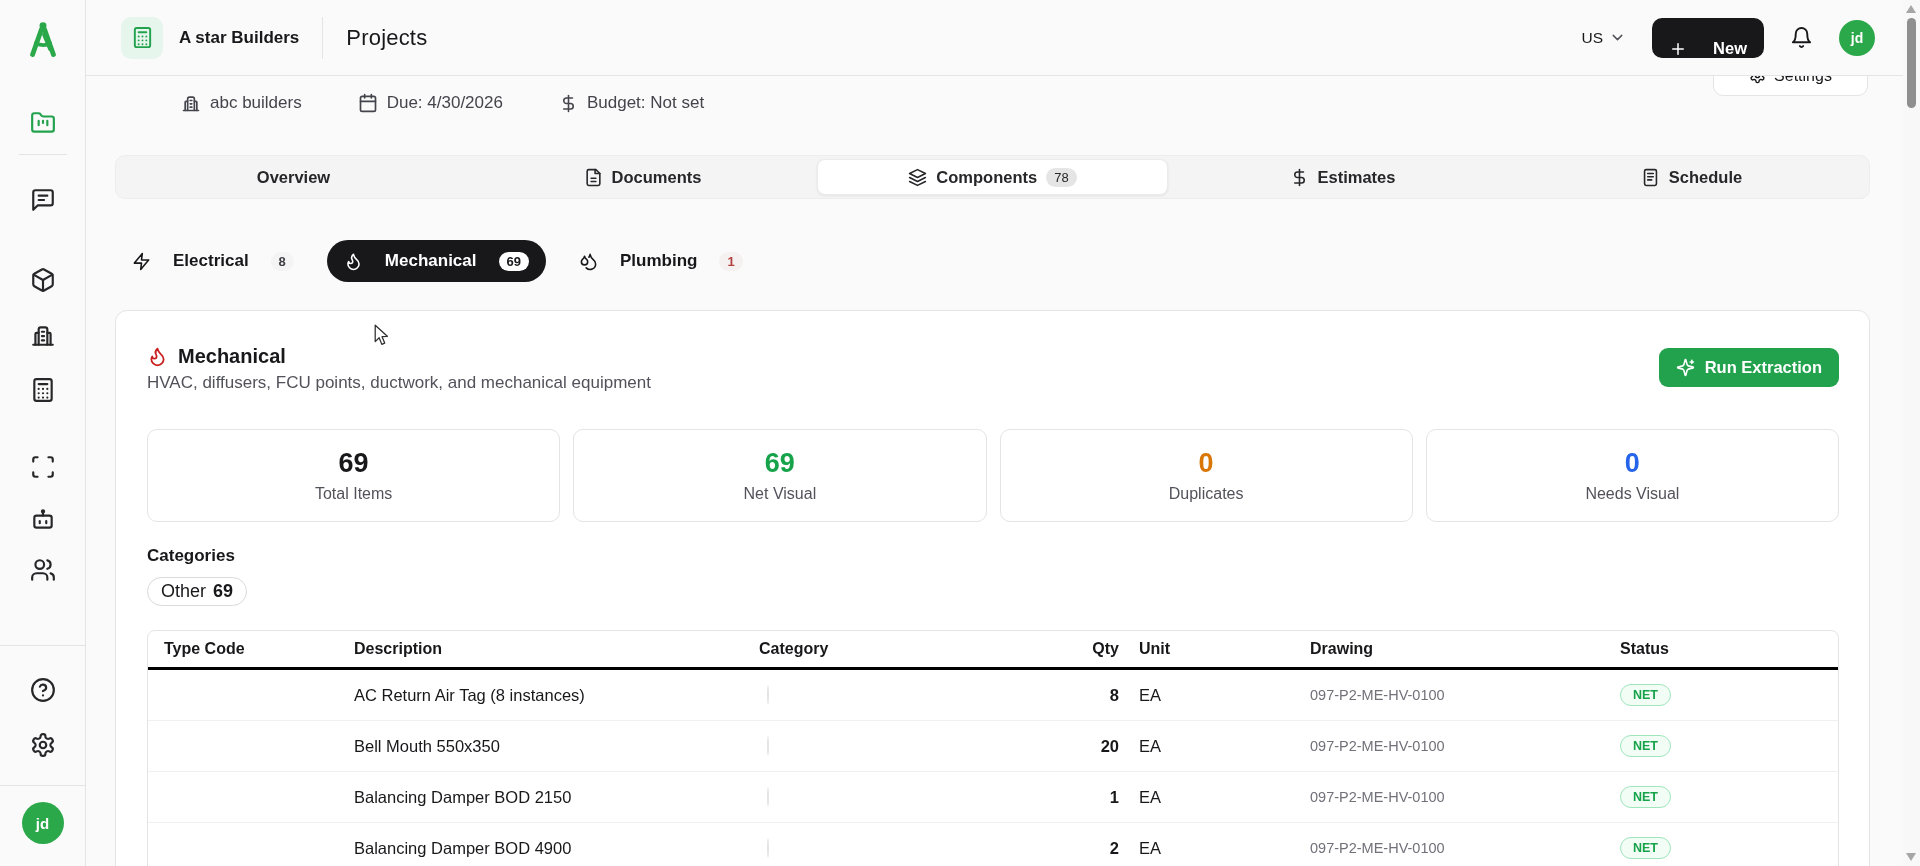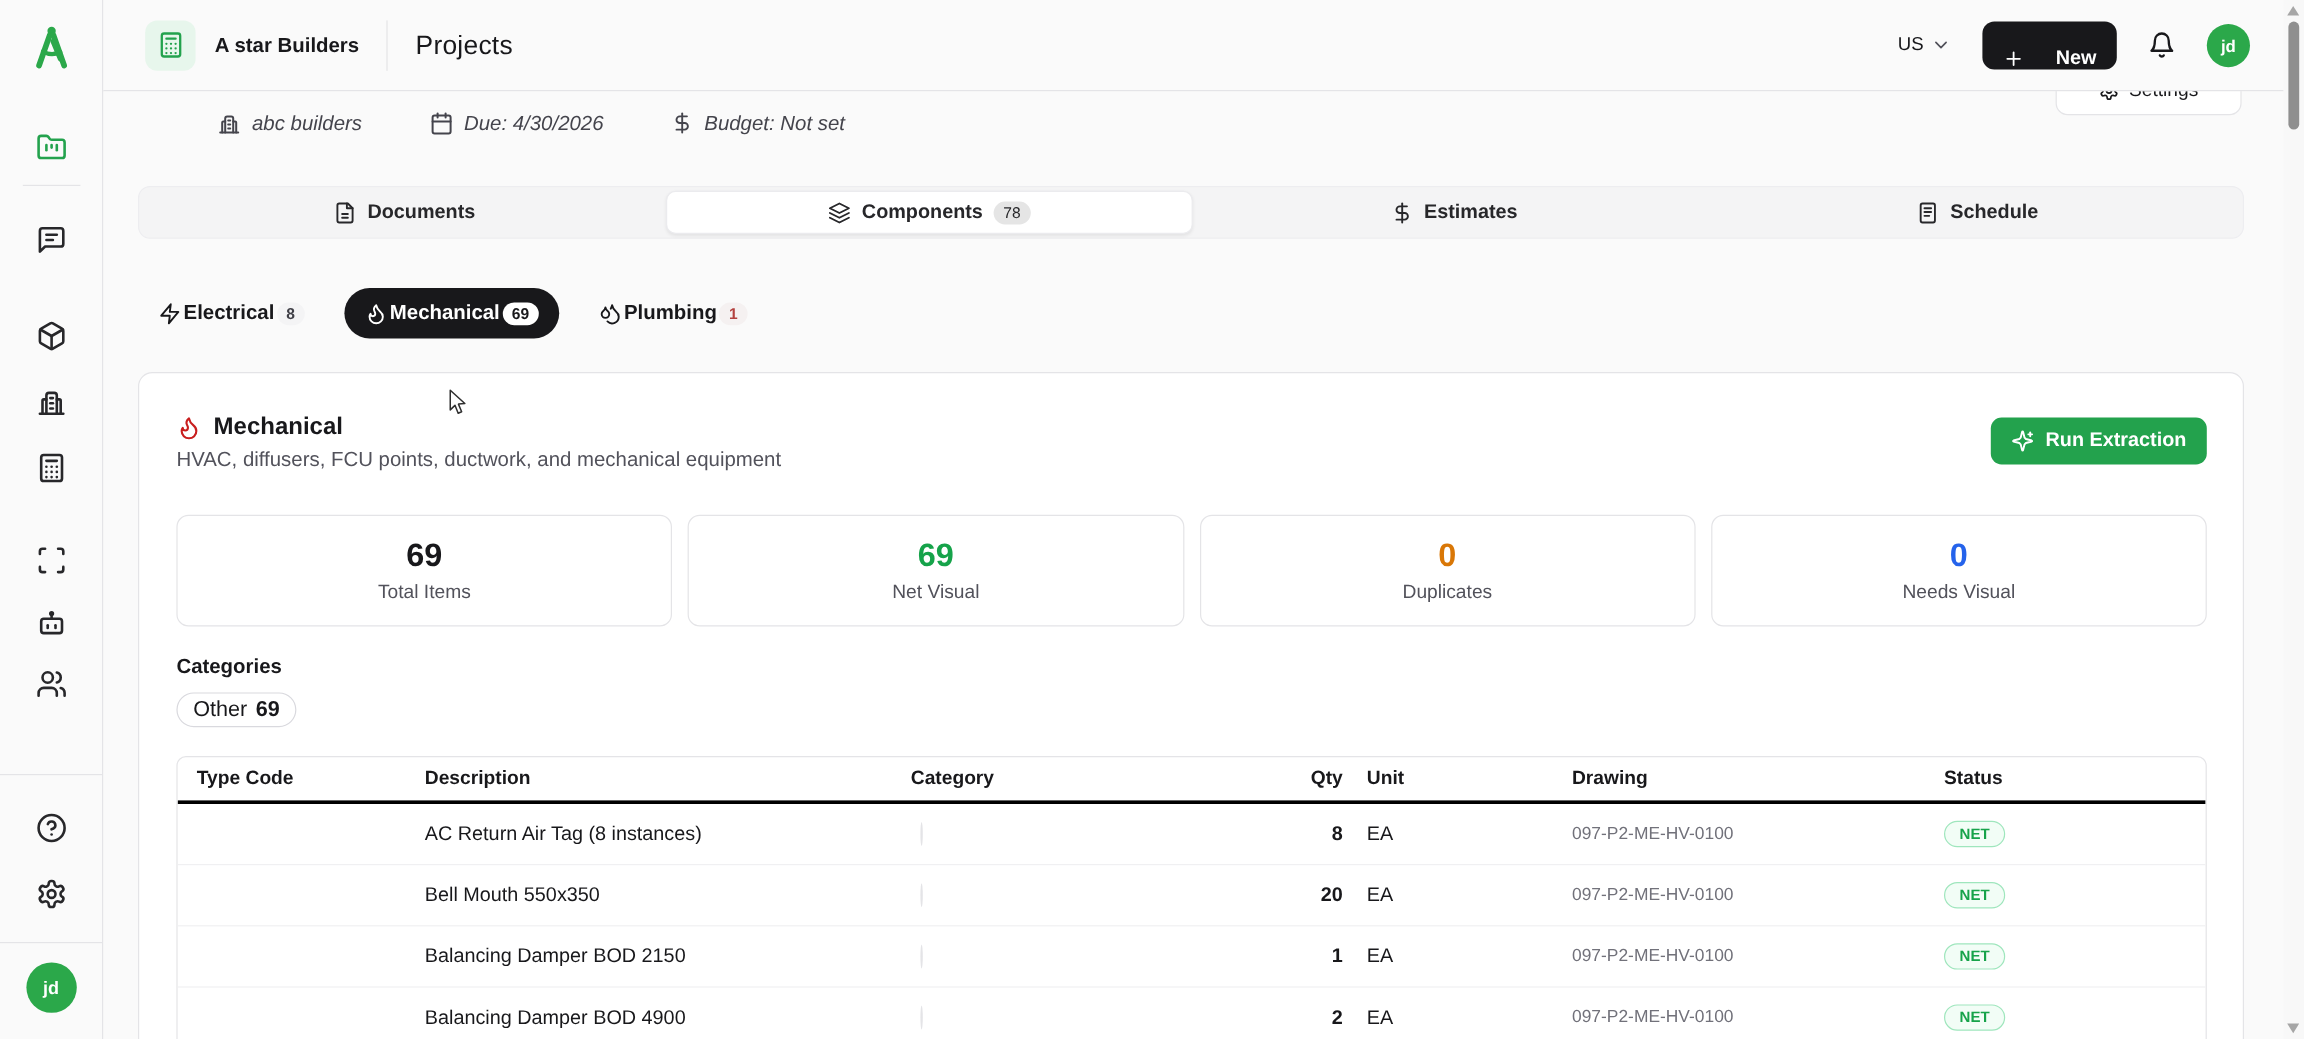--- a/index.html
+++ b/index.html
@@ -48,21 +48,21 @@
     display:flex; align-items:center; justify-content:center; font-size:14px; font-weight:bold; cursor:pointer;
   }
 
   
   .shell { position:absolute; left:86px; top:76px; width:1817px; padding:0 33px 0 29px; z-index:5; }
 
   .project-row {
     height:54px; display:flex; align-items:center; gap:56px;
     padding-left:66px; font-size:17px; color:#44444c; position:relative;
   }
-  .pr-item { display:flex; align-items:flex-start; gap:9px;font-style:italic; }
+  .pr-item { display:flex; align-items:flex-end; gap:9px; }
   .settings-btn {
     position:absolute; top:-21px; left:1598px; width:155px; height:41px;
     background:#fff; border:1px solid #e4e4e7; border-radius:10px;
     display:flex; align-items:center; justify-content:center; gap:8px;
     font-size:16px; color:#18181b; cursor:pointer; z-index:1;
   }
 
   
   .tabs-bar {
     margin-top:25px; height:44px; background:#f4f4f5; border:1px solid #ededf0;
@@ -73,21 +73,21 @@
     font-size:16.5px; font-weight:600; color:#27272a; border-radius:8px; cursor:pointer;
   }
   .tab.active { background:#fff; border:1px solid #ebebee; box-shadow:0 1px 3px rgba(0,0,0,.07); }
   .tab-badge {
     background:#e5e5e5; border-radius:999px; padding:2px 8px; font-size:13px; font-weight:normal; color:#27272a;
   }
 
   
   .trades-row { margin-top:41px; height:42px; display:flex; align-items:center; gap:16px; }
   .trade {
-    display:flex; align-items:center; gap:2px; height:42px; padding:0 17px;
+    display:flex; align-items:center; gap:22px; height:42px; padding:0 17px;
     font-size:17px; font-weight:600; border-radius:21px; cursor:pointer; color:#18181b;
   }
   .trade.active { background:#18181b; color:#fff; }
   .trade-badge { border-radius:999px; padding:2px 8px; font-size:13px; font-weight:600; }
   .trade-badge.gray { background:#f4f4f5; color:#3f3f46; }
   .trade-badge.white { background:#fff; color:#18181b; }
   .trade-badge.red { background:#f5f1f1; color:#b3413f; }
 
   
   .main-card {
@@ -356,20 +356,23 @@
       <svg width="17" height="17" viewBox="0 0 24 24" fill="none" stroke="currentColor" stroke-width="2" stroke-linecap="round" stroke-linejoin="round">
         <path d="M12.22 2h-.44a2 2 0 0 0-2 2v.18a2 2 0 0 1-1 1.73l-.43.25a2 2 0 0 1-2 0l-.15-.08a2 2 0 0 0-2.73.73l-.22.38a2 2 0 0 0 .73 2.73l.15.1a2 2 0 0 1 1 1.72v.51a2 2 0 0 1-1 1.74l-.15.09a2 2 0 0 0-.73 2.73l.22.38a2 2 0 0 0 2.73.73l.15-.08a2 2 0 0 1 2 0l.43.25a2 2 0 0 1 1 1.73V20a2 2 0 0 0 2 2h.44a2 2 0 0 0 2-2v-.18a2 2 0 0 1 1-1.73l.43-.25a2 2 0 0 1 2 0l.15.08a2 2 0 0 0 2.73-.73l.22-.39a2 2 0 0 0-.73-2.73l-.15-.08a2 2 0 0 1-1-1.74v-.5a2 2 0 0 1 1-1.74l.15-.09a2 2 0 0 0 .73-2.73l-.22-.38a2 2 0 0 0-2.73-.73l-.15.08a2 2 0 0 1-2 0l-.43-.25a2 2 0 0 1-1-1.73V4a2 2 0 0 0-2-2z"></path>
         <circle cx="12" cy="12" r="3"></circle>
       </svg>
       <span>Settings</span>
     </div>
   </div>
 
   <div class="tabs-bar">
     <div class="tab">
+      <span>Overview</span>
+    </div>
+    <div class="tab">
       <svg width="19" height="19" viewBox="0 0 24 24" fill="none" stroke="currentColor" stroke-width="2" stroke-linecap="round" stroke-linejoin="round">
         <path d="M15 2H6a2 2 0 0 0-2 2v16a2 2 0 0 0 2 2h12a2 2 0 0 0 2-2V7Z"></path>
           <path d="M14 2v5h6"></path>
           <path d="M9 13h6"></path>
           <path d="M9 17h6"></path>
       </svg>
       <span>Documents</span>
     </div>
     <div class="tab active">
       <svg width="19" height="19" viewBox="0 0 24 24" fill="none" stroke="currentColor" stroke-width="2" stroke-linecap="round" stroke-linejoin="round">

